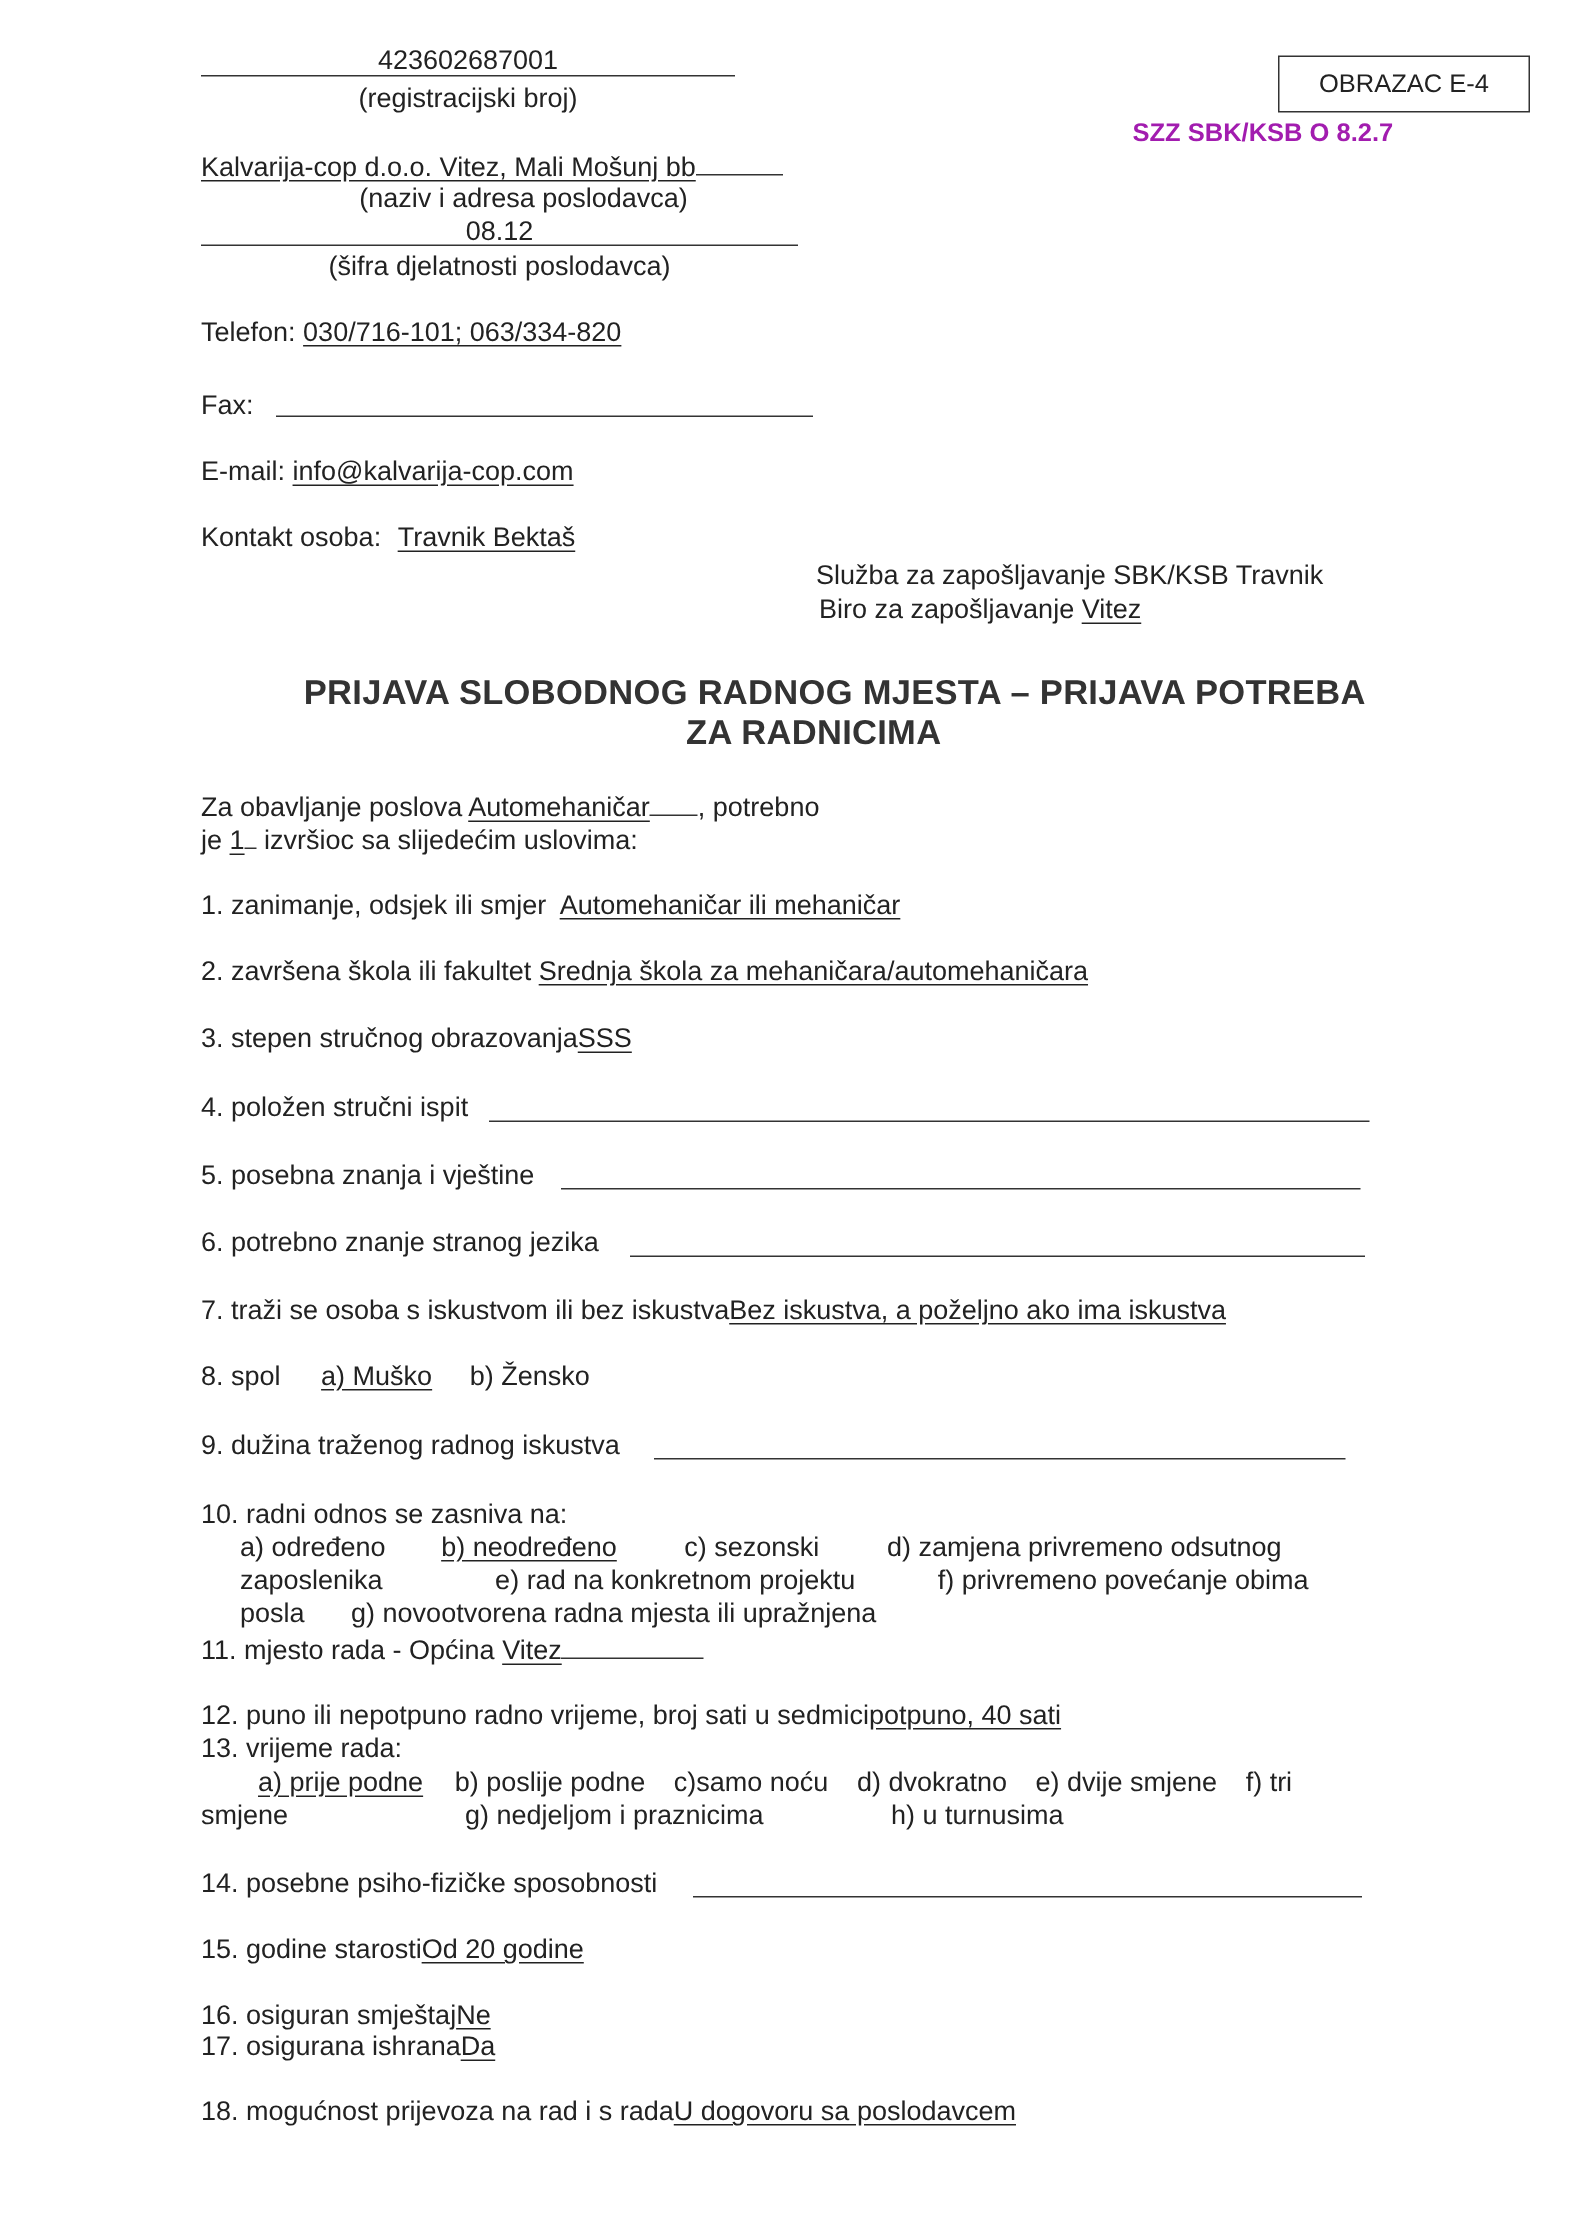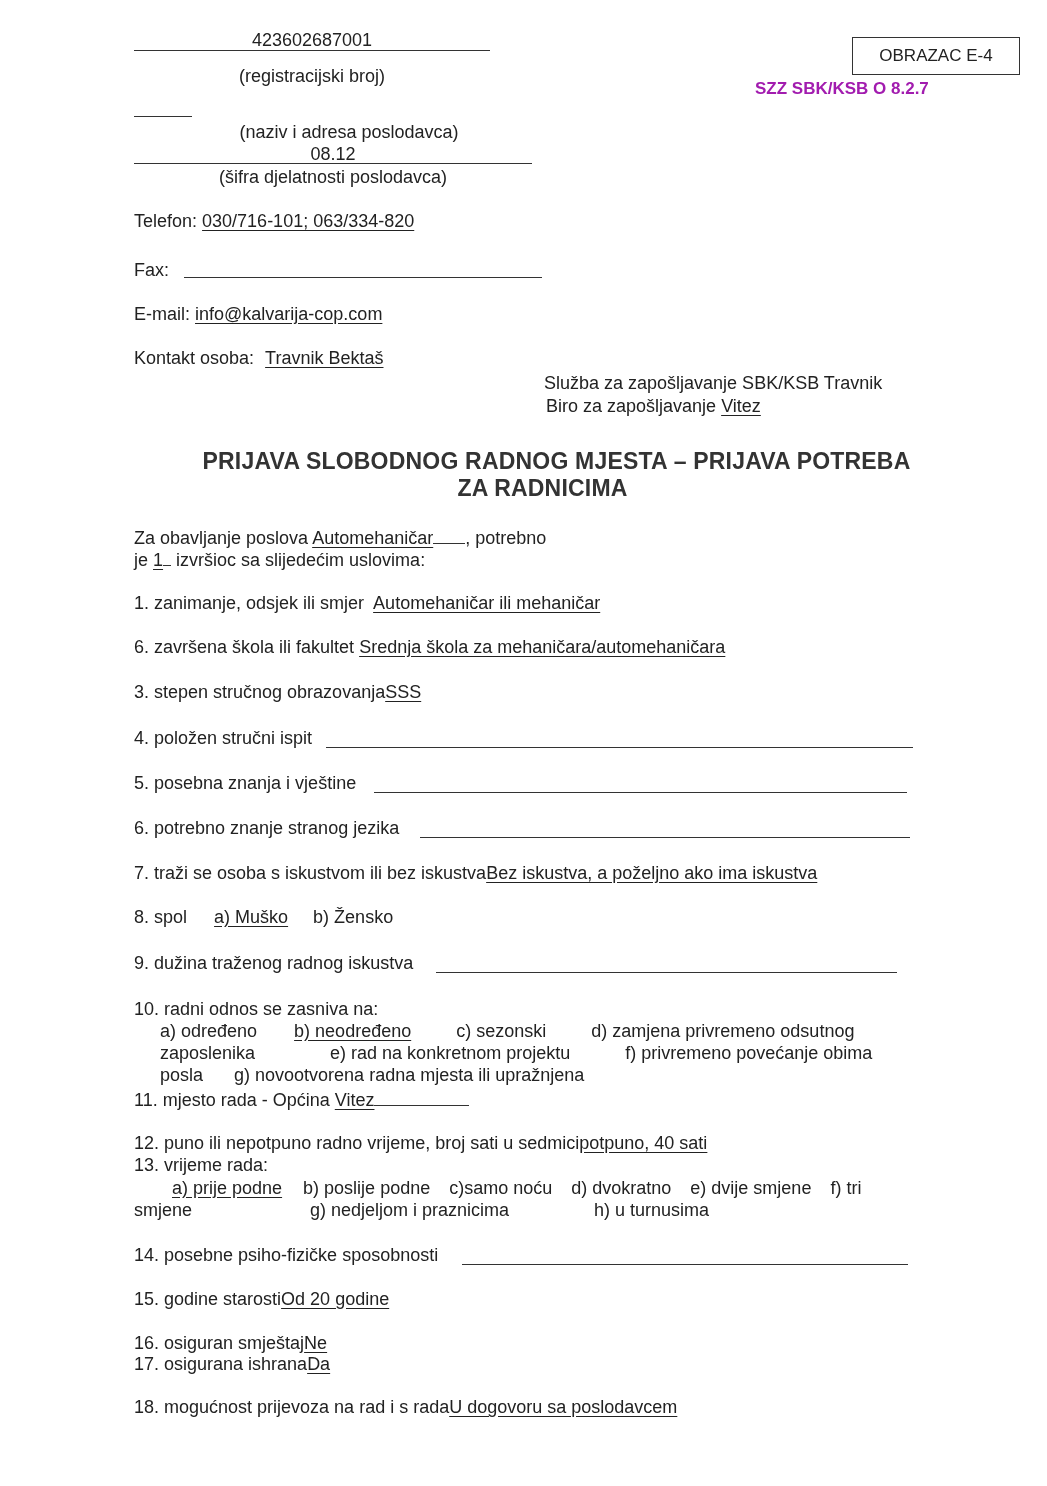--- a/index.html
+++ b/index.html
@@ -13,23 +13,23 @@
          font-size:17px; line-height:36px; text-align:center; }
   .bold { font-weight:bold; }
   .title { position:absolute; left:0; width:1047px; text-align:center; font-weight:bold; font-size:23px; color:#333; letter-spacing:0.2px; }
   .fill { display:inline-block; border-bottom:1.5px solid #333; height:18px; vertical-align:baseline; }
 </style>
 </head>
 <body>
 
 <div class="line" style="left:134px; top:50px; width:356px;"></div>
 <div class="abs center" style="left:134px; top:30px; width:356px; font-size:18px;">423602687001</div>
-<div class="abs center" style="left:134px; top:66px; width:356px;text-align:center;">(registracijski broj)</div>
+<div class="abs center" style="left:134px; top:55px; width:356px;text-align:center;">(registracijski broj)</div>
 
-<div class="abs" style="left:134px; top:98px;"><span class="fill" style="width:58px;"></span></div>
+<div class="abs" style="left:134px; top:98px;"><span class="u">Kalvarija-cop d.o.o. Vitez, Mali Mošunj bb</span><span class="fill" style="width:58px;"></span></div>
 <div class="abs center" style="left:134px; top:122px; width:490px; padding-right:60px; box-sizing:border-box;">(naziv i adresa poslodavca)</div>
 <div class="line" style="left:134px; top:163px; width:398px;"></div>
 <div class="abs center" style="left:134px; top:144px; width:398px;">08.12</div>
 <div class="abs center" style="left:134px; top:167px; width:398px;">(šifra djelatnosti poslodavca)</div>
 
 <div class="box">OBRAZAC E-4</div>
 <div class="abs bold" style="left:755px; top:79px; font-size:17px; color:#a21caf;">SZZ SBK/KSB O 8.2.7</div>
 
 <div class="abs" style="left:134px; top:211px;">
   <span>Telefon:</span>
@@ -65,21 +65,21 @@
   <span>je</span>
   <span class="u">1</span><span class="fill" style="width:8px;"></span>
   <span>izvršioc sa slijedećim uslovima:</span>
 </div>
 
 <div class="abs" style="left:134px; top:593px;">
   <span>1. zanimanje, odsjek ili smjer</span>
   <span class="u" style="padding-left:4px;">Automehaničar ili mehaničar</span>
 </div>
 <div class="abs" style="left:134px; top:637px;">
-  <span>6. završena škola ili fakultet</span>
+  <span>2. završena škola ili fakultet</span>
   <span class="u">Srednja škola za mehaničara/automehaničara</span>
 </div>
 <div class="abs" style="left:134px; top:682px;">
   <span>3. stepen  stručnog obrazovanja</span><span class="u">SSS</span>
 </div>
 <div class="abs" style="left:134px; top:728px;">
   <span>4. položen stručni ispit</span>
 </div>
 <div class="line" style="left:326px; top:747px; width:587px;"></div>
 <div class="abs" style="left:134px; top:773px;">

